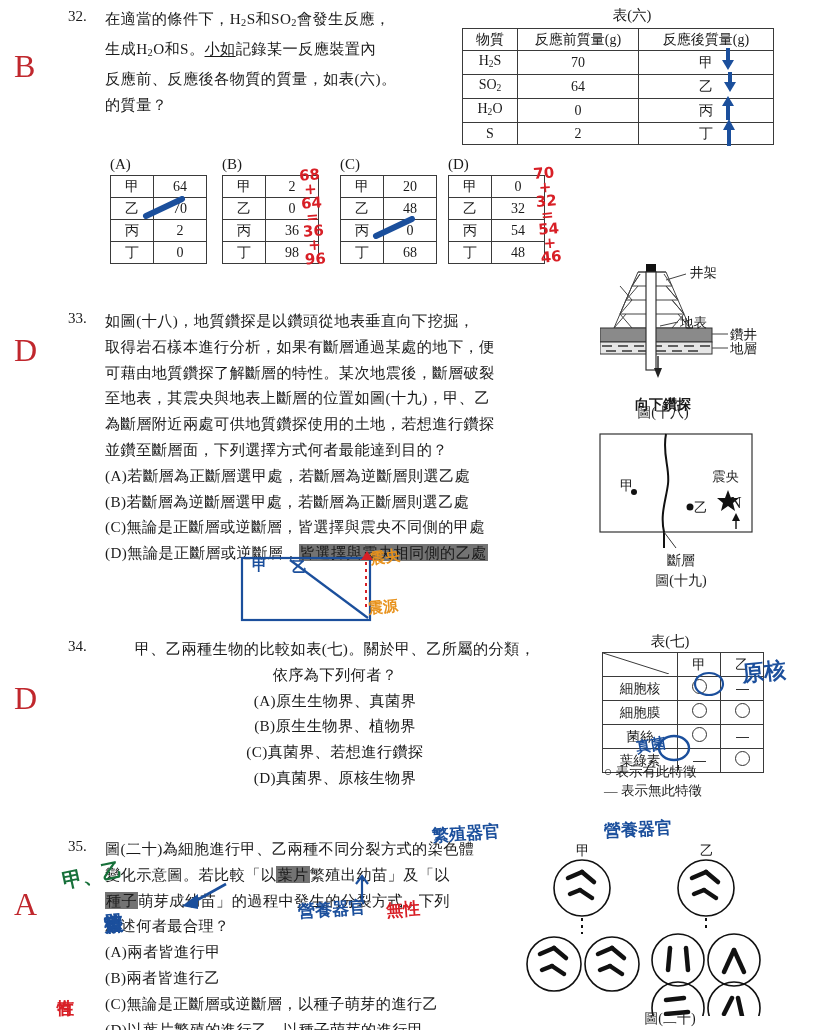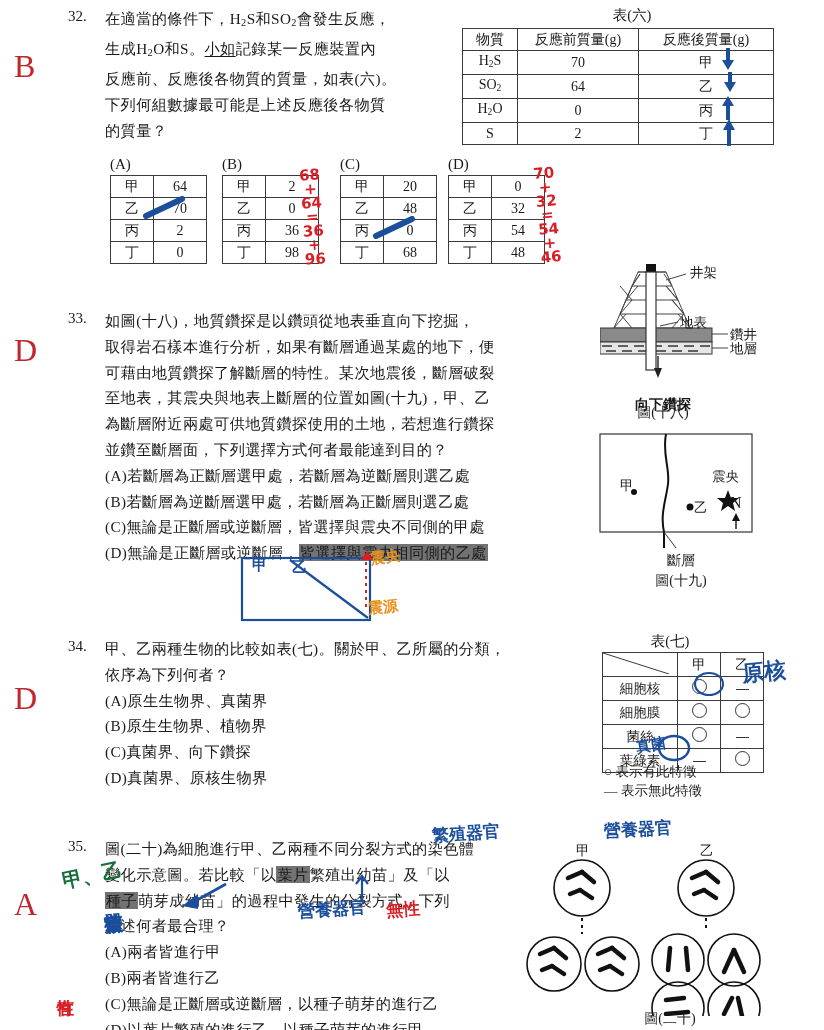--- a/index.html
+++ b/index.html
@@ -68,21 +68,20 @@
 
 <div class="page">
 
   <div class="qnum" style="left:68px;top:8px;">32.</div>
   <div class="ansletter" style="left:14px;top:50px;">B</div>
 
   <div class="qbody" style="left:105px;top:6px;width:350px;">
     <div class="ln">在適當的條件下，H<sub>2</sub>S和SO<sub>2</sub>會發生反應，</div>
     <div class="ln">生成H<sub>2</sub>O和S。<span class="uline">小如</span>記錄某一反應裝置內</div>
     <div class="ln">反應前、反應後各物質的質量，如表(六)。</div>
-    <div class="ln">下列何組數據最可能是上述反應後各物質</div>
     <div class="ln">的質量？</div>
   </div>
 
   <div class="tcap abs" style="left:462px;top:6px;width:340px;">表(六)</div>
   <div class="abs" style="left:462px;top:28px;">
     <table class="tb" id="table6">
       <tbody>
           <tr>
         <td class="c0">物質</td>
         <td class="c1">反應前質量(g)</td>
@@ -348,26 +347,26 @@
     <polygon points="123,12 135,12 129,3" fill="#d81f26"></polygon>
   </svg>
   <div class="hw hw-blue" style="left:252px;top:556px;font-size:15px;">甲</div>
   <div class="hw hw-blue" style="left:292px;top:558px;font-size:15px;">乙</div>
   <div class="hw hw-orange" style="left:370px;top:548px;font-size:15px;transform:rotate(-8deg);">震央</div>
   <div class="hw hw-orange" style="left:368px;top:598px;font-size:15px;transform:rotate(-6deg);">震源</div>
 
   <div class="qnum" style="left:68px;top:638px;">34.</div>
   <div class="ansletter" style="left:14px;top:682px;">D</div>
 
-  <div class="qbody" style="left:105px;top:636px;width:460px;">
+  <div class="qbody" style="left:105px;top:636px;width:460px;text-align:center;">
     <div class="ln">甲、乙兩種生物的比較如表(七)。關於甲、乙所屬的分類，</div>
     <div class="ln">依序為下列何者？</div>
     <div class="ln opt"><span>(A)</span><span>原生生物界、真菌界</span></div>
     <div class="ln opt"><span>(B)</span><span>原生生物界、植物界</span></div>
-    <div class="ln opt"><span>(C)</span><span>真菌界、向下鑽探</span></div>
+    <div class="ln opt"><span>(C)</span><span>真菌界、若想進行鑽探</span></div>
     <div class="ln opt"><span>(D)</span><span>真菌界、原核生物界</span></div>
   </div>
 
   <div class="tcap abs" style="left:600px;top:632px;width:140px;">表(七)</div>
   <div class="abs" style="left:602px;top:652px;">
     <table class="tb" id="table7">
       <tbody>
           <tr>
         <td class="diagcell">
           <svg width="66" height="21">

